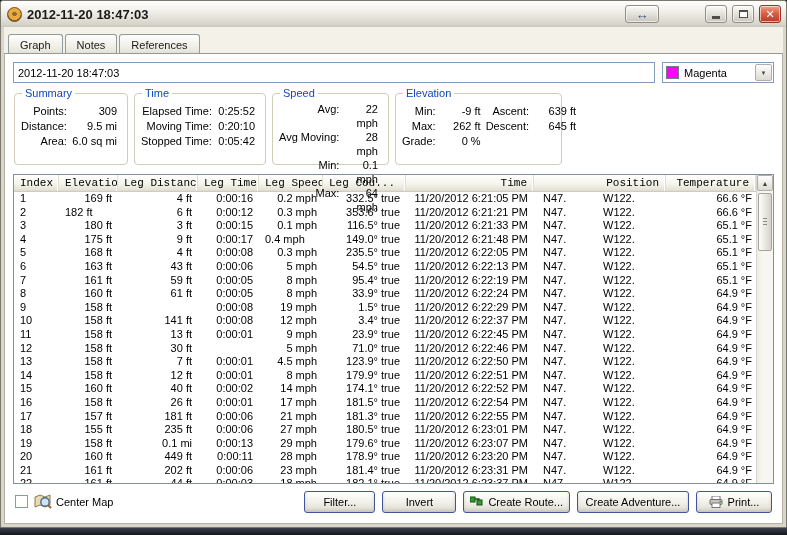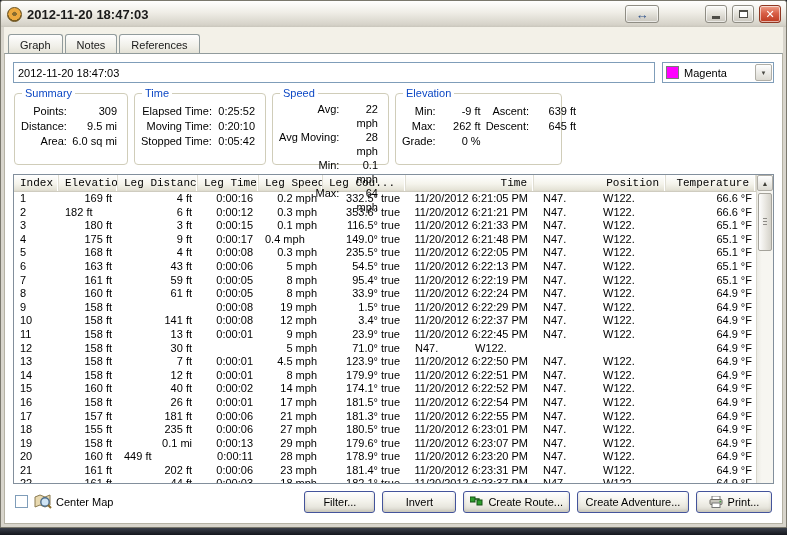--- a/index.html
+++ b/index.html
@@ -330,20 +330,21 @@
                 <div class="cell pos" style="width: 132px;"><span class="lat">N47.</span><span>W122.</span></div>
                 <div class="cell" style="width: 94px; flex: 1 1 0%; text-align: right; padding-right: 4px;">64.9 °F</div>
               </div>
               <div class="lv-row">
                 <div class="cell" style="width: 45px; text-align: left;">12</div>
                 <div class="cell" style="width: 59px; text-align: right;">158 ft</div>
                 <div class="cell" style="width: 80px; text-align: right;">30 ft</div>
                 <div class="cell" style="width: 61px; text-align: center; margin-top: 22px;">0:00:04</div>
                 <div class="cell" style="width: 64px; text-align: right;">5 mph</div>
                 <div class="cell" style="width: 83px; text-align: right;">71.0° true</div>
+                <div class="cell" style="width: 128px; text-align: right;">11/20/2012 6:22:46 PM</div>
                 <div class="cell pos" style="width: 132px;"><span class="lat">N47.</span><span>W122.</span></div>
                 <div class="cell" style="width: 94px; flex: 1 1 0%; text-align: right; padding-right: 4px;">64.9 °F</div>
               </div>
               <div class="lv-row">
                 <div class="cell" style="width: 45px; text-align: left;">13</div>
                 <div class="cell" style="width: 59px; text-align: right;">158 ft</div>
                 <div class="cell" style="width: 80px; text-align: right;">7 ft</div>
                 <div class="cell" style="width: 61px; text-align: right;">0:00:01</div>
                 <div class="cell" style="width: 64px; text-align: right;">4.5 mph</div>
                 <div class="cell" style="width: 83px; text-align: right;">123.9° true</div>
@@ -413,21 +414,21 @@
                 <div class="cell" style="width: 61px; text-align: right;">0:00:13</div>
                 <div class="cell" style="width: 64px; text-align: right;">29 mph</div>
                 <div class="cell" style="width: 83px; text-align: right;">179.6° true</div>
                 <div class="cell" style="width: 128px; text-align: right;">11/20/2012 6:23:07 PM</div>
                 <div class="cell pos" style="width: 132px;"><span class="lat">N47.</span><span>W122.</span></div>
                 <div class="cell" style="width: 94px; flex: 1 1 0%; text-align: right; padding-right: 4px;">64.9 °F</div>
               </div>
               <div class="lv-row">
                 <div class="cell" style="width: 45px; text-align: left;">20</div>
                 <div class="cell" style="width: 59px; text-align: right;">160 ft</div>
-                <div class="cell" style="width: 80px; ">449 ft</div>
+                <div class="cell" style="width: 80px; text-align: right;">449 ft</div>
                 <div class="cell" style="width: 61px; text-align: right;">0:00:11</div>
                 <div class="cell" style="width: 64px; text-align: right;">28 mph</div>
                 <div class="cell" style="width: 83px; text-align: right;">178.9° true</div>
                 <div class="cell" style="width: 128px; text-align: right;">11/20/2012 6:23:20 PM</div>
                 <div class="cell pos" style="width: 132px;"><span class="lat">N47.</span><span>W122.</span></div>
                 <div class="cell" style="width: 94px; flex: 1 1 0%; text-align: right; padding-right: 4px;">64.9 °F</div>
               </div>
               <div class="lv-row">
                 <div class="cell" style="width: 45px; text-align: left;">21</div>
                 <div class="cell" style="width: 59px; text-align: right;">161 ft</div>

